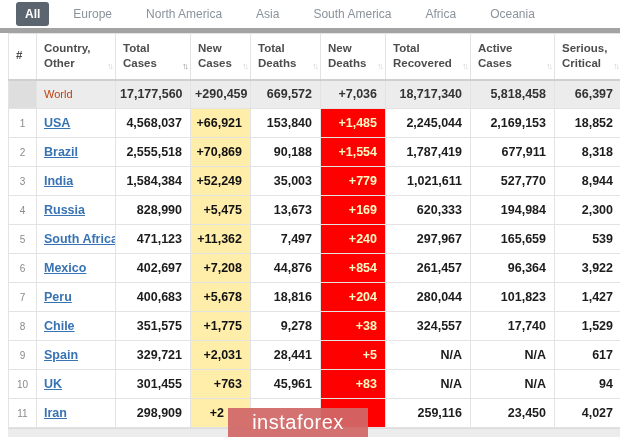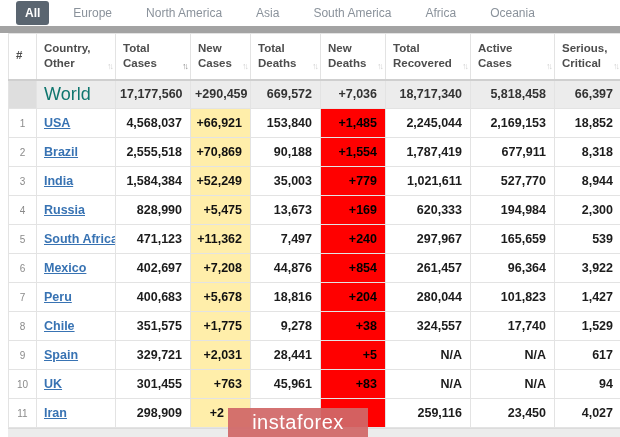--- a/index.html
+++ b/index.html
@@ -3,21 +3,21 @@
 <meta charset="utf-8">
 <style>
   html,body{margin:0;padding:0;}
   body{
     width:620px;height:437px;overflow:hidden;position:relative;
     background:#fff;font-family:"Liberation Sans","DejaVu Sans",sans-serif;
     -webkit-font-smoothing:antialiased;
   }
   
   .tabbar{
-    height:33px;box-sizing:border-box;border-bottom:7px solid #a3a3a3;
+    height:33px;box-sizing:border-box;border-bottom:5px solid #a3a3a3;
     padding-left:16px;display:flex;align-items:center;
   }
   .tab{
     font-size:12px;color:#8a929b;margin-right:14px;padding:5px 10px;
     border-radius:3px;cursor:pointer;white-space:nowrap;
   }
   .tab.active{background:#5a6570;color:#fff;font-weight:bold;padding:5px 9px;}
   
   .tablewrap{margin-left:8px;width:640px;}
   table{border-collapse:collapse;table-layout:fixed;width:640px;}
@@ -37,23 +37,23 @@
     letter-spacing:-2px;font-weight:normal;
   }
   .sort-icon.active{color:#8f8f8f;font-weight:bold;}
   tbody td{height:29px;font-size:12.5px;font-weight:bold;color:#1c1c1c;
     text-align:right;padding:0 8px 0 4px;background:#fff;}
   td.numcol{font-size:10px;color:#8a8a8a;font-weight:normal;text-align:center;padding:0 2px;}
   td.countrycol{text-align:left;padding-left:7px;}
   td.countrycol a{color:#3873b3;text-decoration:underline;font-weight:bold;cursor:pointer;}
   tr.world td{background:#ececec;color:#333;}
   tr.world td.numcol{background:#dedede;}
-  tr.world td.countrycol{color:#0f766e;font-weight:normal;font-size:18px;}
+  tr.world td.countrycol{color:#c2410c;font-weight:normal;font-size:11px;}
   td.newcases{background:#ffeeaa;color:#111;text-align:right;}
-  td.newdeaths{background:#ff0000;color:#000000;}
+  td.newdeaths{background:#ff0000;color:#fef9c3;}
   td.clipped{padding-right:26px;}
   
   .bottom-strip{
     position:absolute;left:8px;right:0;bottom:0;height:8px;background:#ececec;
     border-top:1px solid #dcdcdc;
   }
   
   .watermark{
     position:absolute;left:228px;top:408px;width:140px;height:29px;
     background:rgba(209,103,103,0.93);color:#fff;display:flex;

